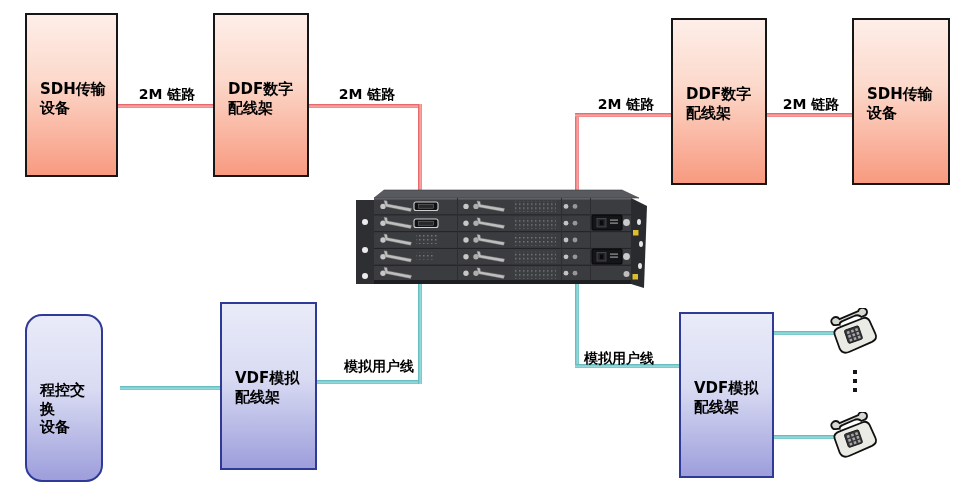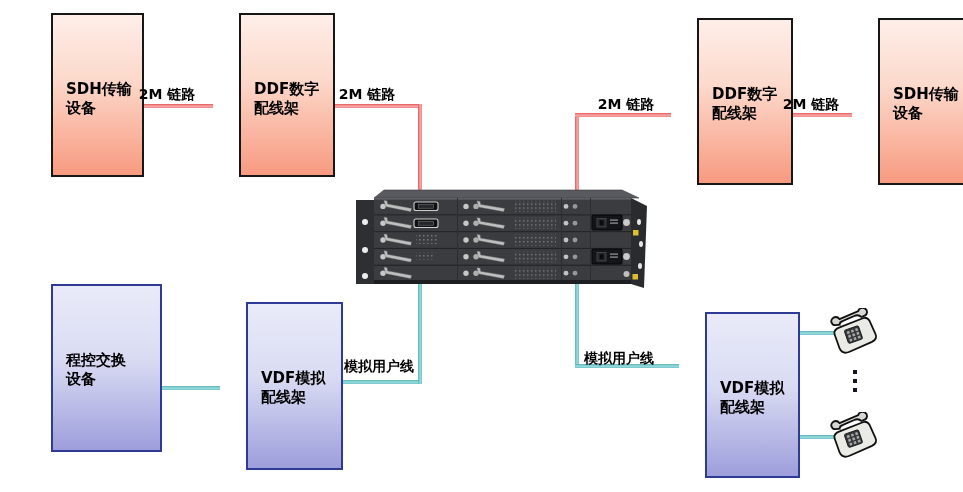--- a/index.html
+++ b/index.html
@@ -4,21 +4,21 @@
 <style>
   html,body { margin:0; padding:0; background:#ffffff; }
   #canvas {
     position:relative; width:963px; height:492px; background:#ffffff;
     font-family:"DejaVu Sans", sans-serif; overflow:hidden;
   }
   .node {
     position:absolute; box-sizing:border-box;
     border:2px solid #161616;
     font-weight:bold; font-size:15px; line-height:1.25; color:#000;
-    padding:46px 8px 0 13px; white-space:pre-line;margin-left:26px;
+    padding:46px 8px 0 13px; white-space:pre-line;
   }
   .node.salmon {
     background:linear-gradient(180deg,#feeee9 0%, #fcd9cb 40%, #f89a80 100%);
     border-color:#161616;
   }
   .node.purple {
     background:linear-gradient(180deg,#e9ebf9 0%, #d9dbf3 45%, #9d9edb 100%);
     border-color:#2e3a96;
   }
   .line { position:absolute; }
@@ -66,21 +66,21 @@
 配线架</span>
   </div>
   <div class="node salmon" style="left:671px; top:18px;  width:96px; height:167px;">
     <span>DDF数字
 配线架</span>
   </div>
   <div class="node salmon" style="left:852px; top:18px;  width:98px; height:167px;">
     <span>SDH传输
 设备</span>
   </div>
-  <div class="node purple" style="left:25px;  top:284px; width:111px; height:168px;">
+  <div class="node purple" style="left:25px;  top:314px; width:78px; height:168px;border-radius:17px;">
     <span>程控交换
 设备</span>
   </div>
   <div class="node purple" style="left:220px; top:302px; width:97px; height:168px;">
     <span>VDF模拟
 配线架</span>
   </div>
   <div class="node purple" style="left:679px; top:312px; width:95px; height:166px;">
     <span>VDF模拟
 配线架</span>

